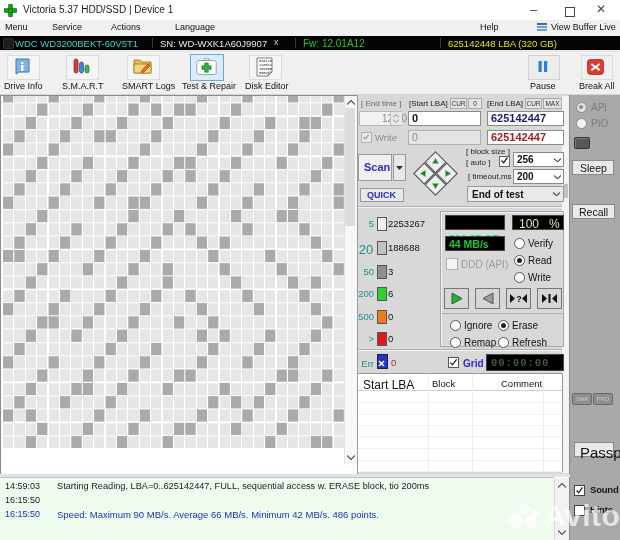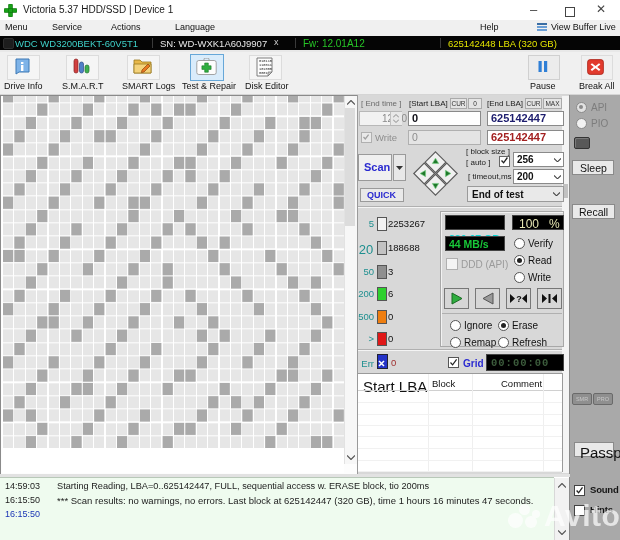--- a/index.html
+++ b/index.html
@@ -498,21 +498,21 @@
 
 <div class="ab" style="left:448px;top:357px;width:9px;height:9px;background:#fff;border:1px solid #555;"></div>
 <svg class="ab" style="left:449px;top:358px" width="9" height="9" viewBox="0 0 9 9">
       <path d="M1.5 4.5 L3.6 6.8 L7.6 1.4" fill="none" stroke="#222" stroke-width="1.2"></path>
     </svg>
 <div class="lbl" style="left:463px;top:358px;font-size:10px;font-weight:bold;color:#2a2ad0;">Grid</div>
 <div class="ab" style="left:486px;top:354px;width:78px;height:17px;background:#000;border:1px solid #444;box-sizing:border-box;"></div>
 <div class="lbl" style="left:491px;top:357px;font-size:10.5px;font-weight:bold;color:#3c5c3c;font-family:'Liberation Mono',monospace;letter-spacing:1px;">00:00:00</div>
 
 <div class="ab" style="left:357px;top:373px;width:206px;height:99px;background:#fff;border:1px solid #9a9a9a;box-sizing:border-box;"></div>
-<div class="lbl" style="left:363px;top:378px;font-size:15px;color:#111;">Start LBA</div>
+<div class="lbl" style="left:363px;top:378px;font-size:12px;color:#111;">Start LBA</div>
 <div class="lbl" style="left:432px;top:378px;font-size:9.5px;color:#111;">Block</div>
 <div class="lbl" style="left:477px;top:378px;font-size:9.5px;color:#111;margin-left:24px;">Comment</div>
 <div class="ab" style="left:358px;top:390px;width:204px;height:1px;background:#d0d0d0;"></div>
 <div class="ab" style="left:428px;top:374px;width:1px;height:97px;background:#efefef;"></div>
 <div class="ab" style="left:472px;top:374px;width:1px;height:97px;background:#efefef;"></div>
 <div class="ab" style="left:543px;top:374px;width:1px;height:97px;background:#efefef;"></div>
 <div class="ab" style="left:358px;top:402px;width:204px;height:1px;background:#f1f1f1;"></div>
     <div class="ab" style="left:358px;top:414px;width:204px;height:1px;background:#f1f1f1;"></div>
     <div class="ab" style="left:358px;top:425px;width:204px;height:1px;background:#f1f1f1;"></div>
     <div class="ab" style="left:358px;top:436px;width:204px;height:1px;background:#f1f1f1;"></div>
@@ -540,22 +540,22 @@
 <div class="ab" style="left:593px;top:393px;width:18px;height:10px;background:#8f8f8f;border:1px solid #6a6a6a;border-radius:2px;font-size:5.5px;color:#c9c9c9;text-align:center;line-height:10px;">PRO</div>
 
 <div class="ab" style="left:574px;top:442px;width:40px;height:15px;background:#e9e9e9;border:1px solid #8a8a8a;box-sizing:border-box;"></div>
 <div class="lbl" style="left:580px;top:444px;font-size:15px;color:#111;">Passp</div>
 
 <div class="ab" style="left:0;top:474px;width:570px;height:3px;background:#e2e2e2;"></div>
 <div class="ab" style="left:0;top:477px;width:554px;height:63px;background:#effbef;border-top:1px solid #b8c8b8;"></div>
 <div class="lbl" style="left:5px;top:481px;font-size:9px;color:#222;">14:59:03</div>
 <div class="lbl" style="left:57px;top:481px;font-size:9.2px;color:#222;">Starting Reading, LBA=0..625142447, FULL, sequential access w. ERASE block, tio 200ms</div>
 <div class="lbl" style="left:5px;top:495px;font-size:9px;color:#222;">16:15:50</div>
-<div class="lbl" style="left:57px;top:495px;font-size:9.5px;color:#222;">*** Scan results: no warnings, no errors. Last block at 625142447 (320 GB), time 1 hours 16 minutes 47 seconds.</div>
 <div class="lbl" style="left:5px;top:509px;font-size:9px;color:#1a35b5;">16:15:50</div>
+<div class="lbl" style="left:57px;top:509px;font-size:9.5px;color:#1a35b5;">Speed: Maximum 90 MB/s. Average 66 MB/s. Minimum 42 MB/s. 486 points.</div>
 
 <div class="ab" style="left:554px;top:478px;width:14px;height:62px;background:#f2f2f2;border-left:1px solid #d8d8d8;"></div>
 <svg class="ab" style="left:558px;top:483px" width="8" height="5" viewBox="0 0 8 5">
       <path d="M0 4.5 L4 0.5 L8 4.5" fill="none" stroke="#555" stroke-width="1.2"></path>
     </svg>
 <svg class="ab" style="left:558px;top:530px" width="8" height="5" viewBox="0 0 8 5">
       <path d="M0 0.5 L4 4.5 L8 0.5" fill="none" stroke="#555" stroke-width="1.2"></path>
     </svg>
 
 <div class="ab" style="left:574px;top:485px;width:9px;height:9px;background:#fff;border:1px solid #444;"></div>

